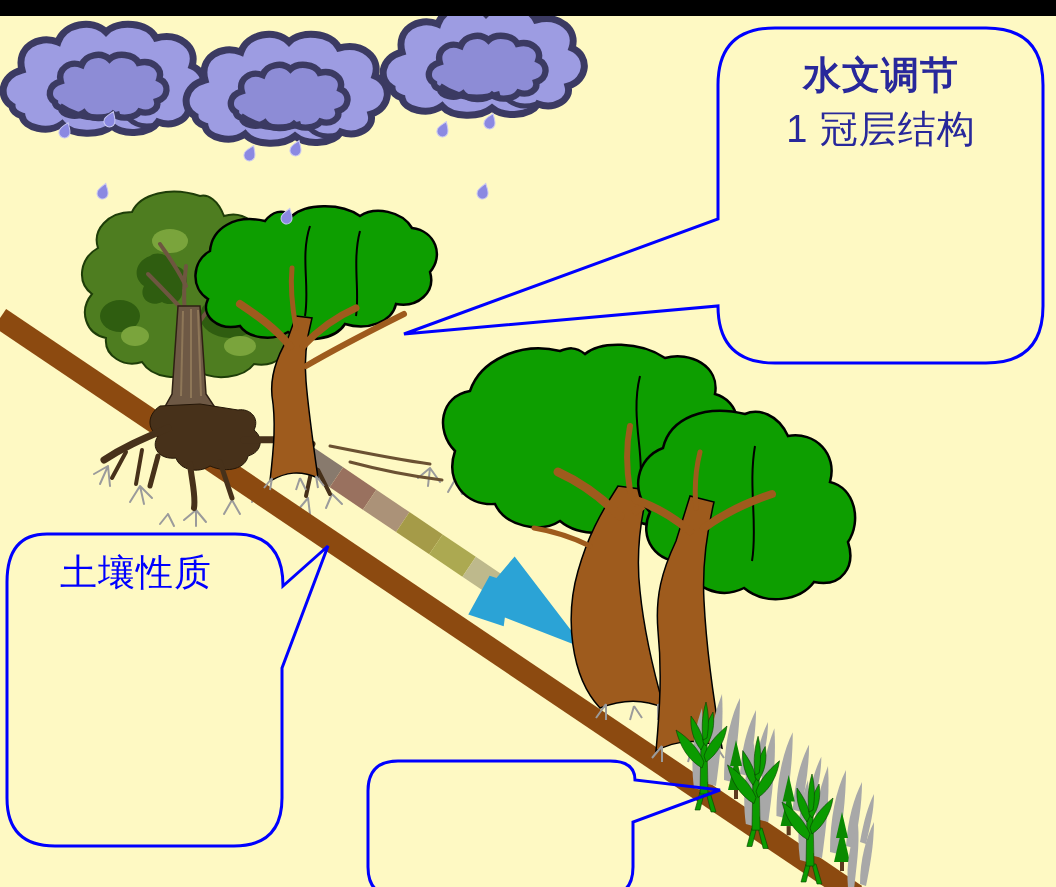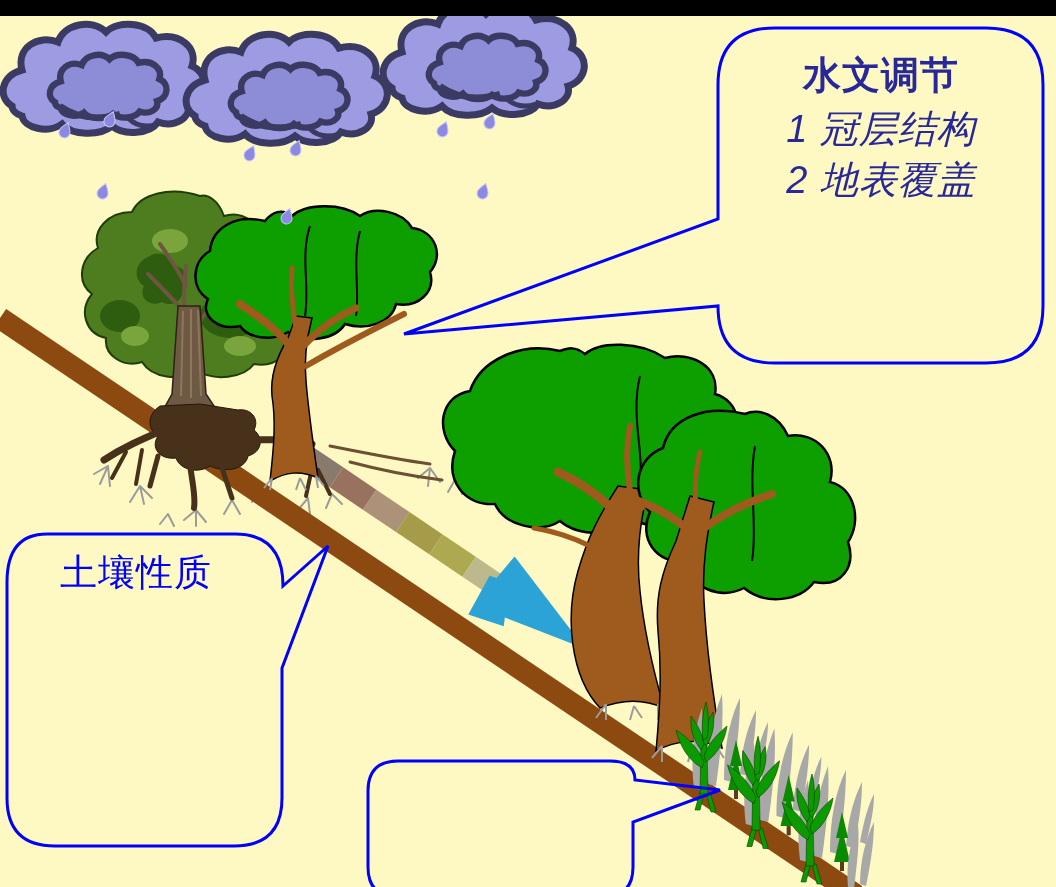--- a/index.html
+++ b/index.html
@@ -10,21 +10,21 @@
   }
   #stage svg{position:absolute;left:0;top:0;}
   .callout-text{position:absolute;pointer-events:none;}
   #hydro-text{
     left:718px;top:12px;width:326px;height:335px;
     display:flex;flex-direction:column;align-items:center;
     padding-top:18px;box-sizing:border-box;
     color:#28289B;font-size:38px;letter-spacing:1px;
   }
   #hydro-text .title{font-weight:bold;line-height:58px;}
-  #hydro-text .item{line-height:51px;font-weight:normal;font-style:italic;}
+  #hydro-text .item{line-height:51px;font-weight:normal;}
   #soil-text{
     left:60px;top:537px;color:#0000FF;font-size:37px;letter-spacing:1px;line-height:40px;
   }
   #note-text{left:390px;top:760px;color:#0000FF;font-size:30px;}
 </style>
 </head>
 <body>
 
 <div id="stage">
 <svg width="1056" height="887" viewBox="0 0 1056 887">
@@ -222,17 +222,16 @@
   <g fill="none" stroke-width="3">
     <path stroke="#0000FF" d="M 775 12 H 986 Q 1043 12 1043 69 V 290 Q 1043 347 986 347 H 775 Q 718 347 718 290 L 404 318 L 718 203 V 69 Q 718 12 775 12 Z"></path>
     <path stroke="#0000FF" d="M 47 518 H 235 Q 283 518 283 570 L 328 530 L 282 652 V 782 Q 282 830 234 830 H 55 Q 7 830 7 782 V 566 Q 7 518 47 518 Z"></path>
     <path stroke="#0000FF" d="M 398 745 H 610 Q 635 745 635 764 L 720 774 L 633 806 V 851 Q 633 881 603 881 H 398 Q 368 881 368 851 V 775 Q 368 745 398 745 Z"></path>
   </g>
 </svg>
 
 <div id="hydro-text" class="callout-text">
   <div class="title">水文调节</div>
   <div class="item">1 冠层结构</div>
-  <div class="item">2 地表覆盖</div>
 </div>
 <div id="soil-text" class="callout-text">土壤性质</div>
 <div id="note-text" class="callout-text"></div>
 </div>
 
 </body></html>

